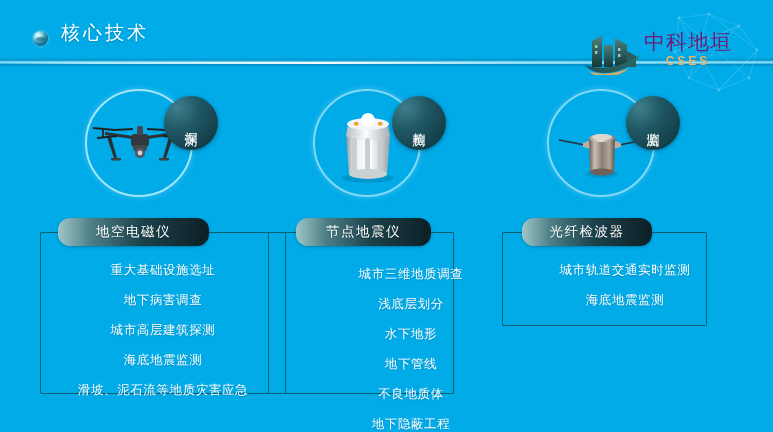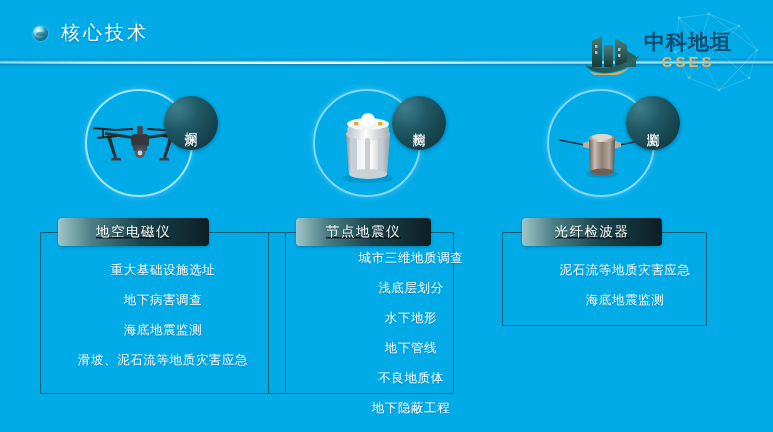--- a/index.html
+++ b/index.html
@@ -16,21 +16,21 @@
   }
 
   
   .header {
     position: absolute;
     left: 0; top: 0; width: 773px; height: 66px;
   }
   .title-wrap {
     position: absolute;
     left: 33px; top: 20px;
-    display: flex; align-items: center; gap: 13px;
+    display: flex; align-items: flex-end; gap: 13px;
   }
   .globe-icon {
     width: 15px; height: 15px;
     border-radius: 50%;
     background:
       radial-gradient(circle at 32% 28%, #eafcff 0%, #9fe4f2 22%, #1b7f9e 58%, #0a4a63 100%);
     box-shadow: 0 0 3px rgba(255,255,255,.45);
     position: relative;
     flex: none;
   }
@@ -80,30 +80,30 @@
     display: flex; align-items: center;
   }
   .logo-net {
     position: absolute; right: -4px; top: -10px;
     width: 96px; height: 80px;
     opacity: .35;
   }
   .logo-mark { width: 58px; height: 50px; flex: none; position: relative; }
   .logo-text { margin-left: 3px; position: relative; }
   .logo-cn {
-    color: #0c4a6e;
+    color: #701a75;
     font-size: 21px;
     letter-spacing: 1px;
     line-height: 22px;
-    font-weight: bold;
+    font-weight: normal;
     white-space: nowrap;
   }
   .logo-en {
     color: #e8b36a;
-    font-size: 15px;
+    font-size: 12px;
     letter-spacing: 3px;
     line-height: 17px;
     text-align: center;
     font-weight: bold;
   }
 
   
   .columns {
     position: absolute;
     left: 0; top: 84px; width: 773px; height: 310px;
@@ -153,26 +153,25 @@
 
   
   .product { position: absolute; left: 30px; top: 20px; width: 94px; height: 82px; }
 
   
   .panel { position: relative; margin-top: 14px; }
   .pill {
     position: absolute;
     top: 0;
     height: 28px;
-    border-radius: 4px;
+    border-radius: 12px;
     background: linear-gradient(to right, #9fc6c9 0%, #4d7f86 22%, #1b434c 55%, #0c1f25 100%);
     box-shadow: 0 1px 3px rgba(0,45,65,.35);
     display: flex; align-items: center; justify-content: center;
     z-index: 3;
-    text-decoration: underline;
   }
   .pill span {
     color: #ffffff;
     font-size: 13.5px;
     letter-spacing: 1.5px;
     white-space: nowrap;
     text-shadow: 0 1px 1px rgba(0,0,0,.3);
   }
   .box {
     position: absolute;
@@ -195,23 +194,23 @@
     text-shadow: 0 1px 1px rgba(0,70,100,.3);
   }
 
   
   .col-1 .pill { left: 18px; width: 151px; }
   .col-1 .box  { left: 0px; width: 246px; height: 162px; }
   .col-1 .box-list { top: 44px; }
 
   .col-2 .pill { left: 28px; width: 135px; }
   .col-2 .box  { left: 0px; width: 186px; height: 162px; }
-  .col-2 .box-list { top: 32px; padding-left: 40px; }
-
-  .col-3 .pill { left: 20px; width: 140px; }
+  .col-2 .box-list { top: 48px; padding-left: 40px; }
+
+  .col-3 .pill { left: 20px; width: 130px; }
   .col-3 .box  { left: 0px; width: 205px; height: 94px; }
   .col-3 .box-list { top: 44px; }
 </style>
 </head>
 <body>
 
 <div id="slide">
 
   <div class="header">
     <div class="title-wrap">
@@ -303,20 +302,21 @@
       </div>
 
       <div class="panel">
         <div class="box"></div>
         <div class="pill">
           <span>地空电磁仪</span>
         </div>
         <div class="box-list">
           <div class="item">重大基础设施选址</div>
           <div class="item">地下病害调查</div>
+          <div class="item">城市高层建筑探测</div>
           <div class="item">海底地震监测</div>
           <div class="item">滑坡、泥石流等地质灾害应急</div>
         </div>
       </div>
     </div>
 
     <div class="column col-2">
       <div class="cluster">
         <div class="ring ring-soft"></div>
         <svg class="product" viewBox="0 0 94 82">
@@ -402,20 +402,20 @@
           <span>监测</span>
         </div>
       </div>
 
       <div class="panel">
         <div class="box"></div>
         <div class="pill">
           <span>光纤检波器</span>
         </div>
         <div class="box-list">
-          <div class="item">泥石流等地质灾害应急</div>
+          <div class="item">城市轨道交通实时监测</div>
           <div class="item">海底地震监测</div>
         </div>
       </div>
     </div>
 
   </div>
 </div>
 
 </body></html>

